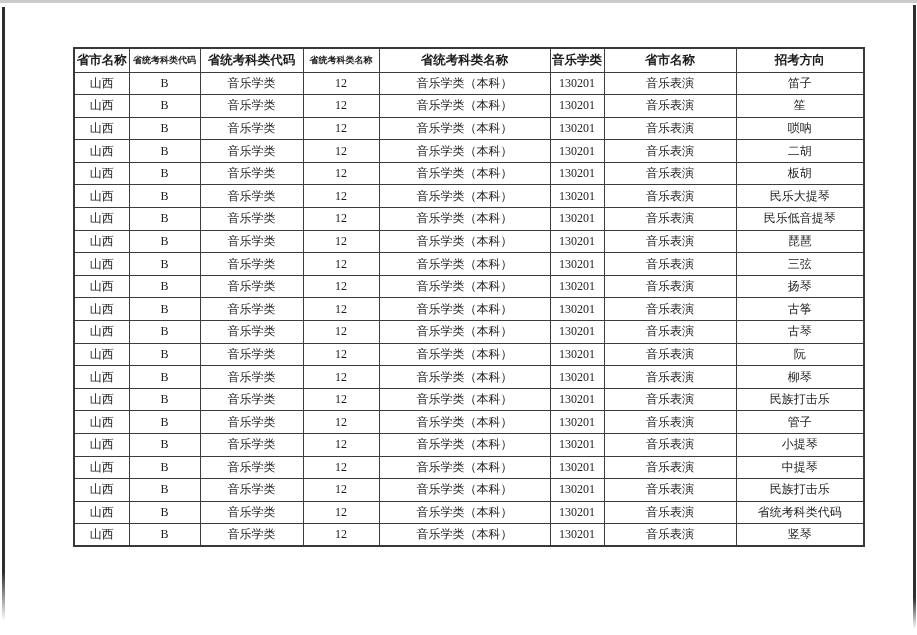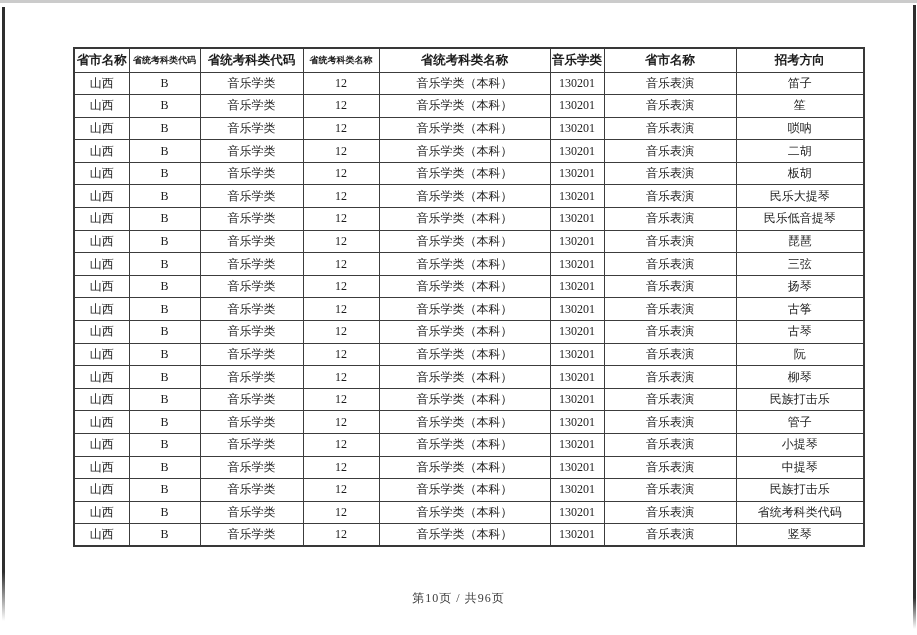--- a/index.html
+++ b/index.html
@@ -329,14 +329,13 @@
             <td class="col3">12</td>
             <td class="col4">音乐学类（本科）</td>
             <td class="col5">130201</td>
             <td class="col6">音乐表演</td>
             <td class="col7">竖琴</td>
           </tr>
         </tbody>
     </table>
   </div>
 
-  <div class="footer">第10页 / 共96页</div>
 </div>
 
 </body></html>

